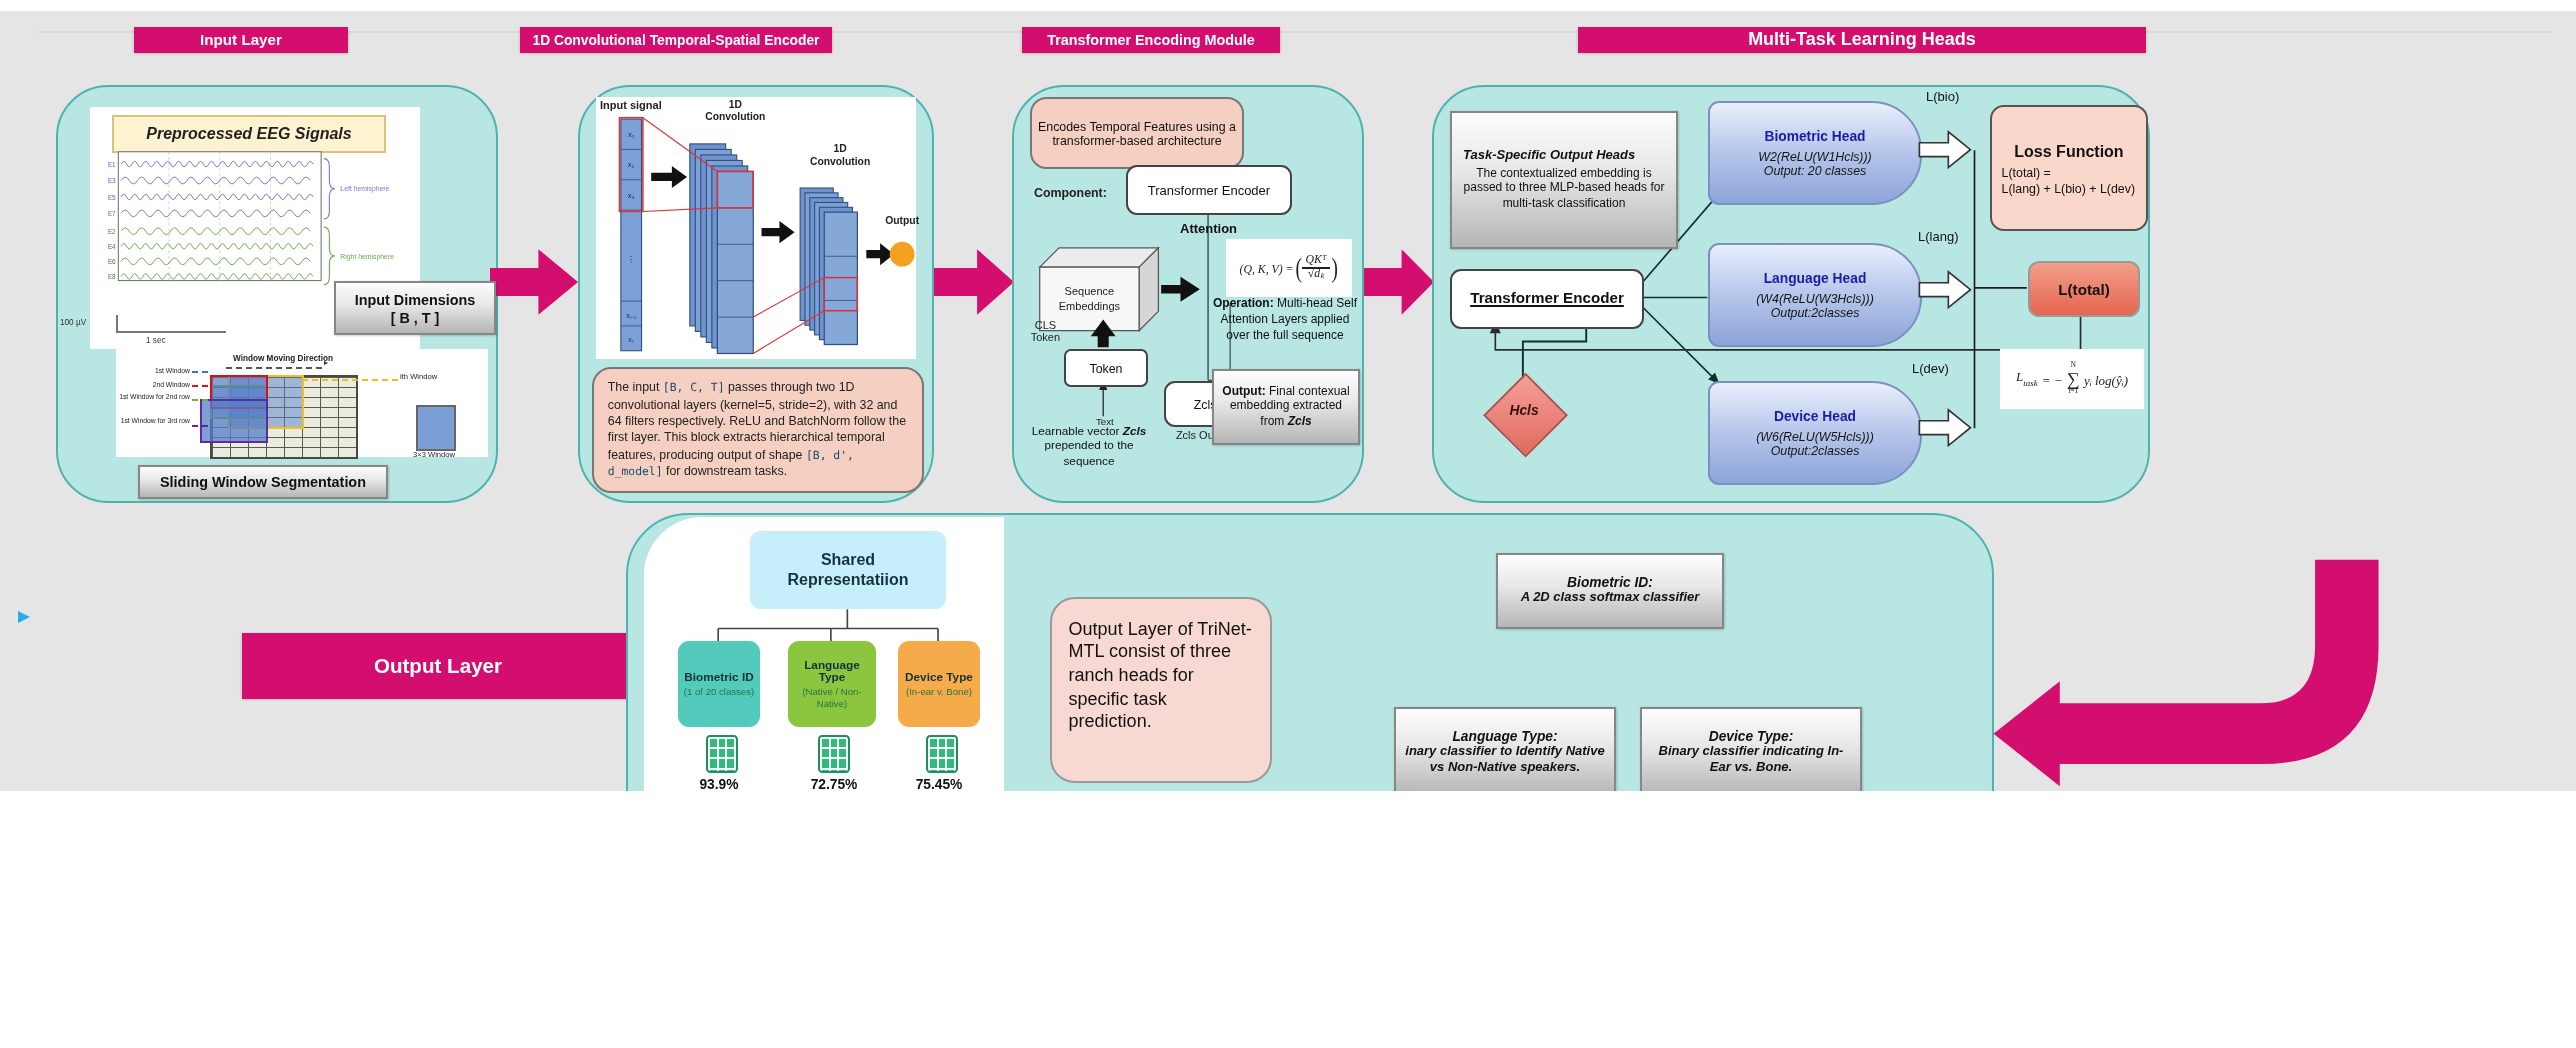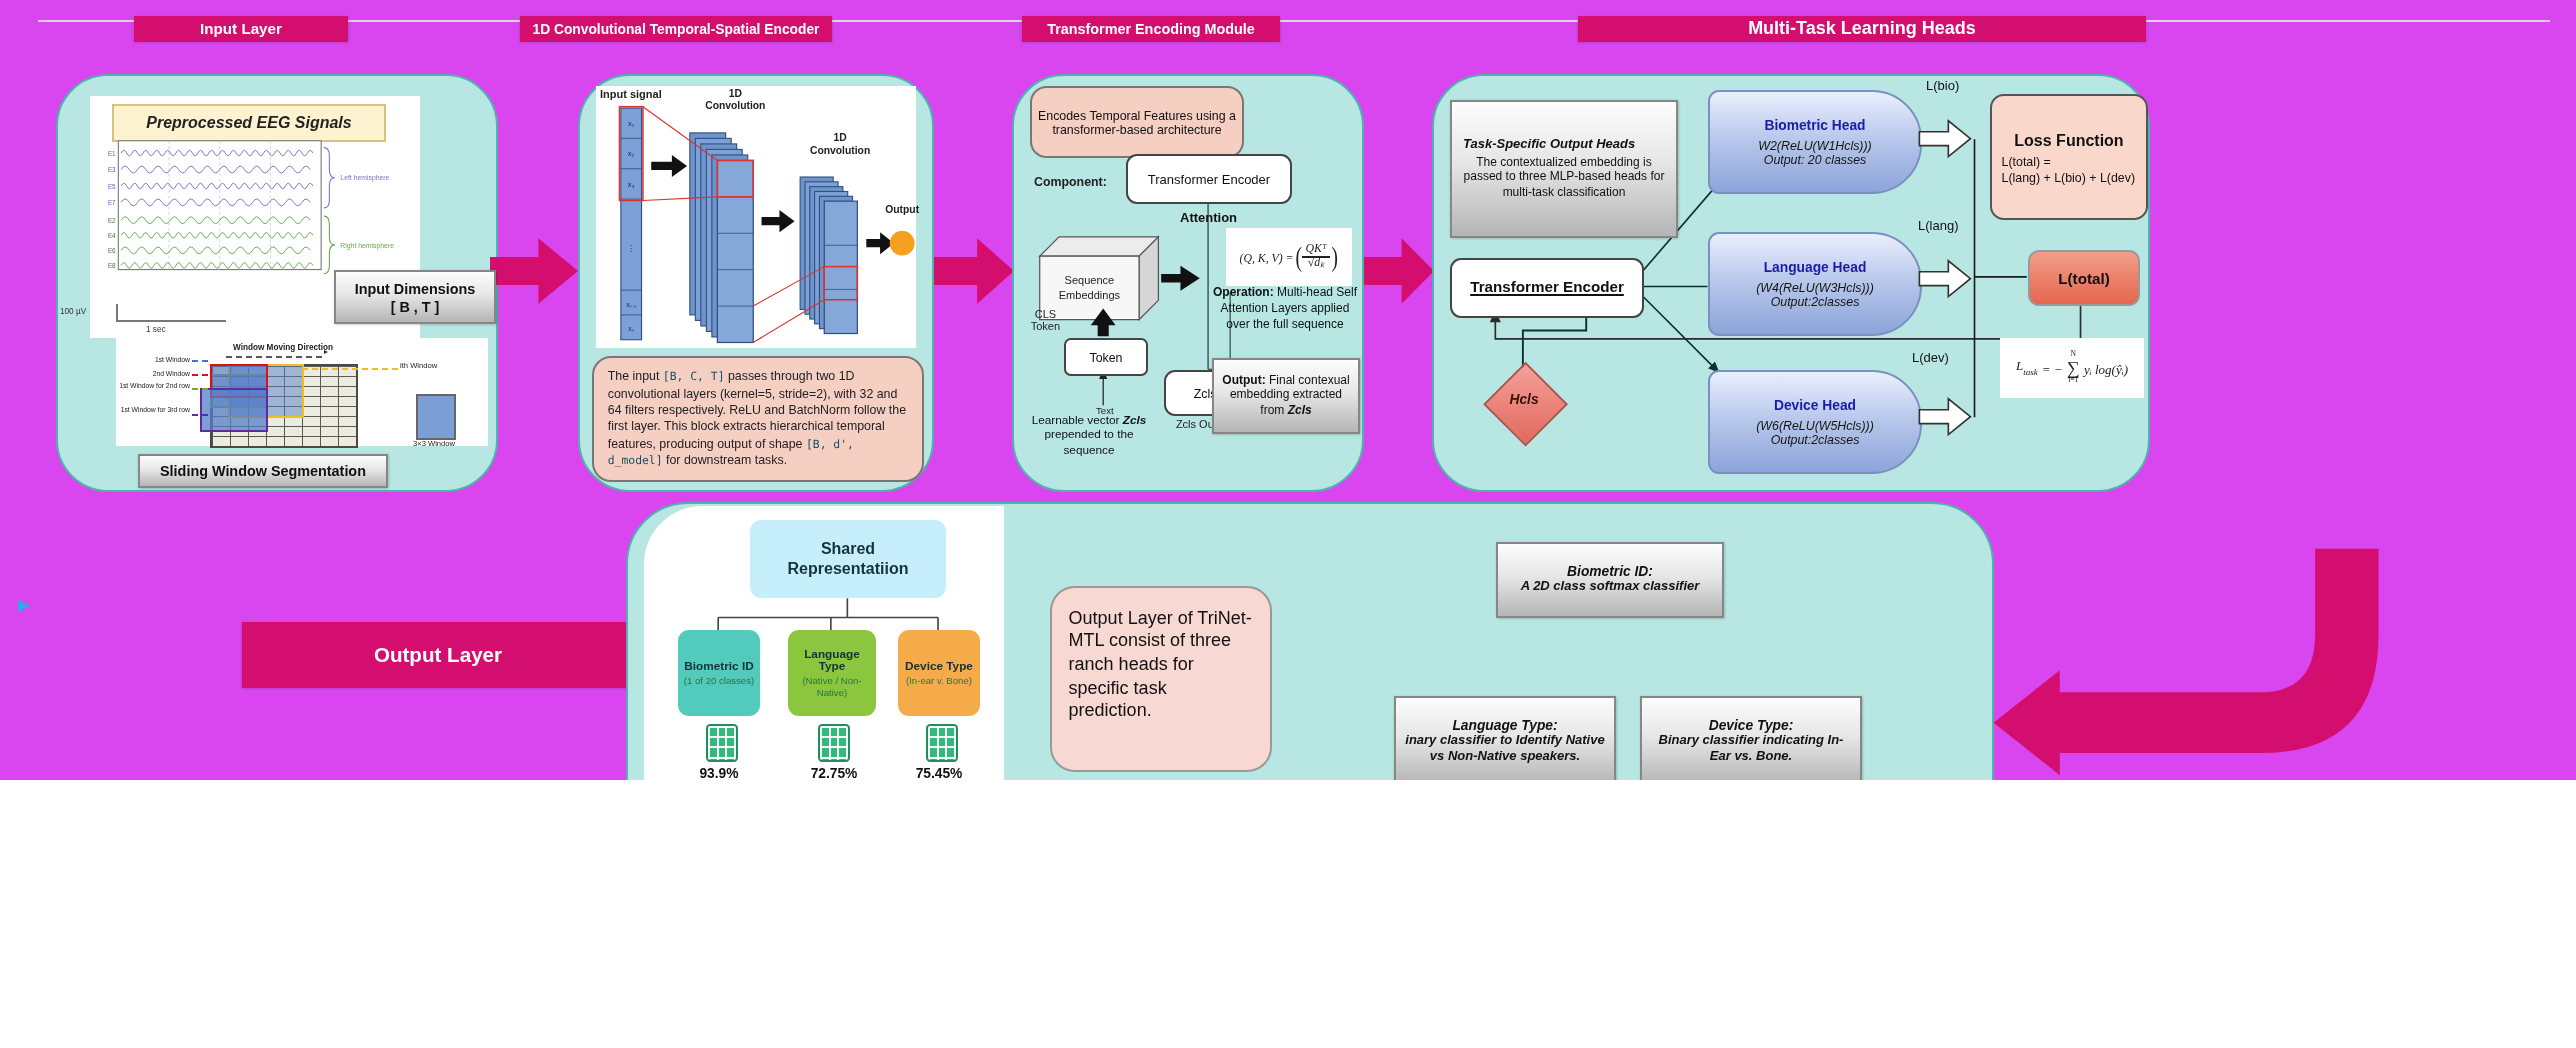--- a/index.html
+++ b/index.html
@@ -1,17 +1,17 @@
 <!DOCTYPE html>
 <html style="font-size:11px"><head>
 <meta charset="utf-8">
 <style>
   html,body{margin:0;padding:0;background:#ffffff;}
-  #stage{position:relative;width:2576px;height:780px;overflow:hidden;background:#d946ef;
-         font-family:"Liberation Sans",sans-serif;color:#111;}
+  #stage{position:relative;width:2576px;height:780px;overflow:hidden;background:#e5e5e5;
+         font-family:"Liberation Sans",sans-serif;color:#111;margin-top:11px;}
   #canvas{position:absolute;left:0;top:0;width:1288px;height:524px;
           transform:scale(2);transform-origin:0 0;}
   .abs{position:absolute;}
   .hr{position:absolute;height:0.7px;background:#d9d9d9;}
   .banner{position:absolute;background:#d40e6e;color:#fff;font-weight:bold;
           display:flex;align-items:center;justify-content:center;text-align:center;
           box-shadow:0 0.7px 1.4px rgba(0,0,0,.25);}
   .tealbox{position:absolute;background:#b7e6e3;border:1.4px solid #4eb3ae;border-radius:26px;}
   .whitepanel{position:absolute;background:#fff;}
   .graybox{position:absolute;background:linear-gradient(#fdfdfd, #e6e6e6 45%, #b5b5b5);

